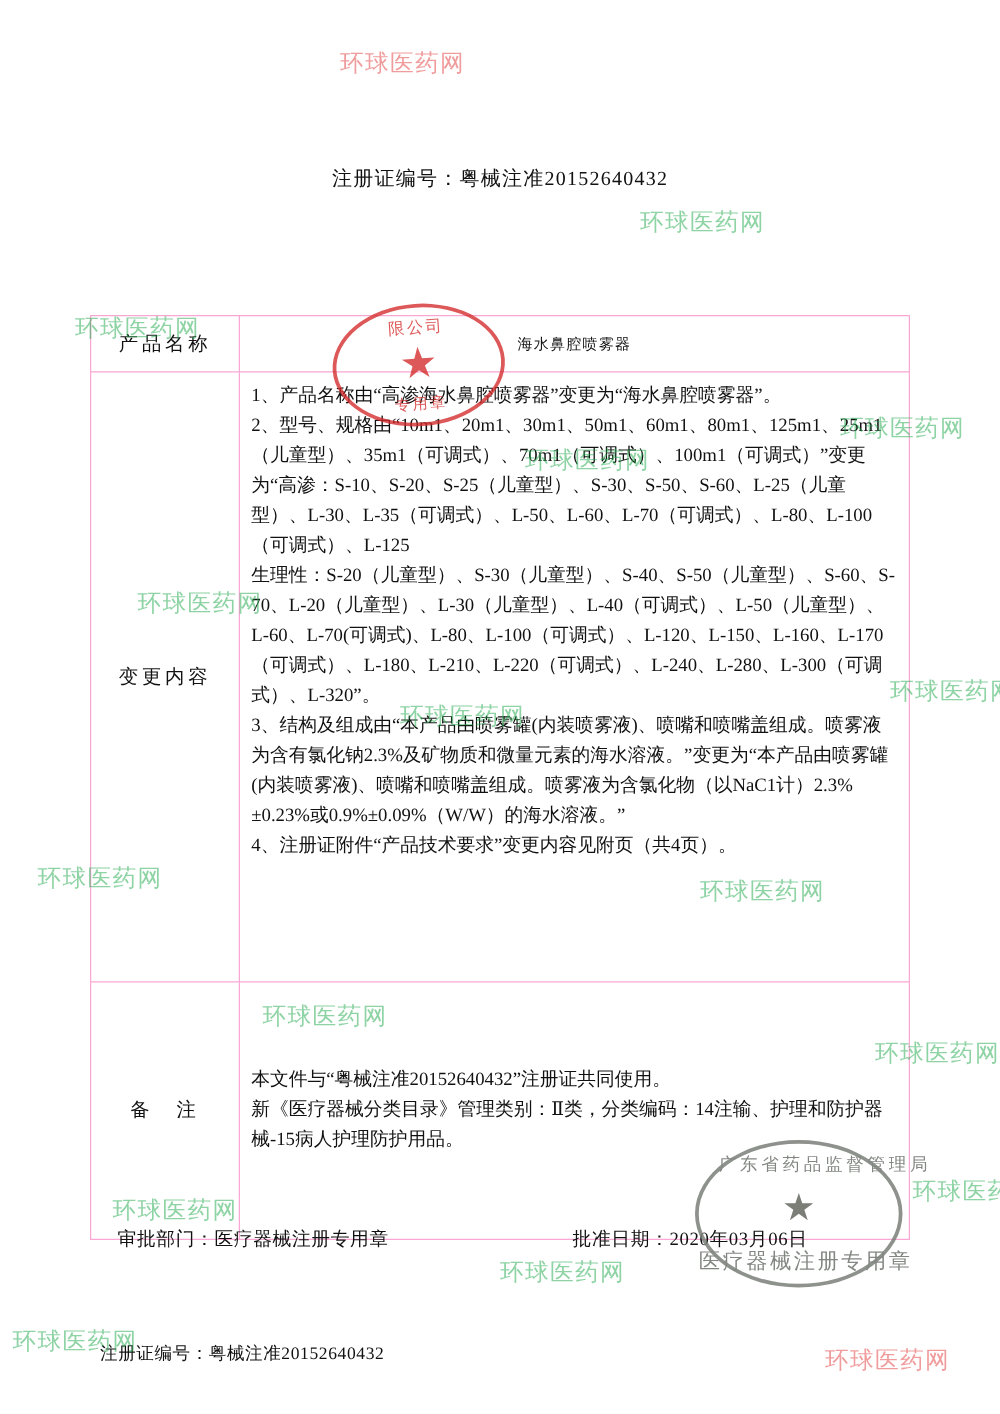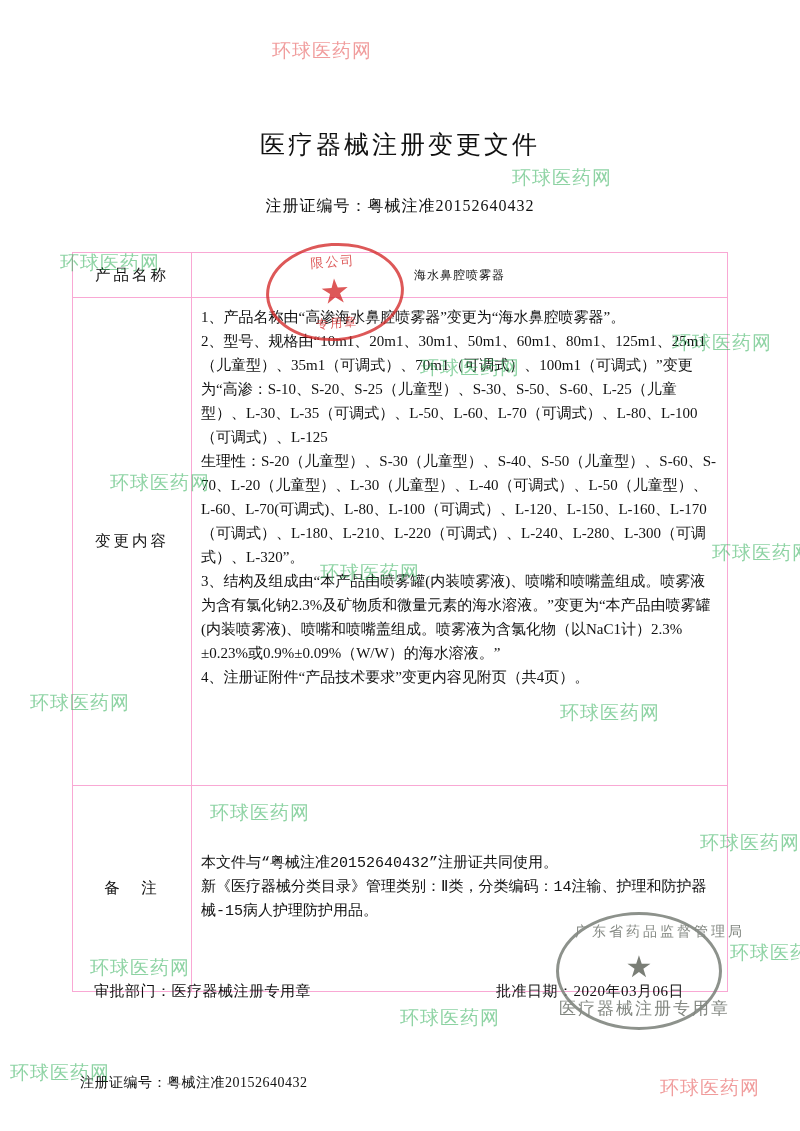--- a/index.html
+++ b/index.html
@@ -88,40 +88,39 @@
   .row-remark td { height: 190px; }
   .row-remark .val-cell {
     vertical-align: middle !important;
   }
   .change-body p {
     margin: 0;
     text-indent: 0;
   }
   .remark-body p {
     margin: 0;
-    font-family: Liberation Mono, monospace;
   }
 
   
   .approve-row {
     position: absolute;
     left: 72px;
     top: 982px;
     width: 656px;
     font-size: 15px;
   }
   .approve-dept {
     position: absolute;
     left: 22px;
     top: 0;
     letter-spacing: 0.5px;
   }
   .approve-date {
     position: absolute;
-    left: 424px;
+    left: 386px;
     top: 0;
     letter-spacing: 0.5px;
   }
 
   .bottom-regno {
     position: absolute;
     left: 80px;
     top: 1074px;
     font-size: 14px;
     letter-spacing: 0.5px;
@@ -224,21 +223,20 @@
   .wm-red {
     color: #e23b3b;
   }
 </style>
 </head>
 <body>
 
 <div class="page">
 
   <div class="doc-header">
-    <div class="title-sub">医疗器械注册变更文件</div>
     <div class="reg-no">注册证编号：粤械注准20152640432</div>
   </div>
 
   <table class="doc-table">
     <tbody>
       <tr class="row-name">
         <td class="lbl-cell">产品名称</td>
         <td class="val-cell">海水鼻腔喷雾器</td>
       </tr>
       <tr class="row-change">

